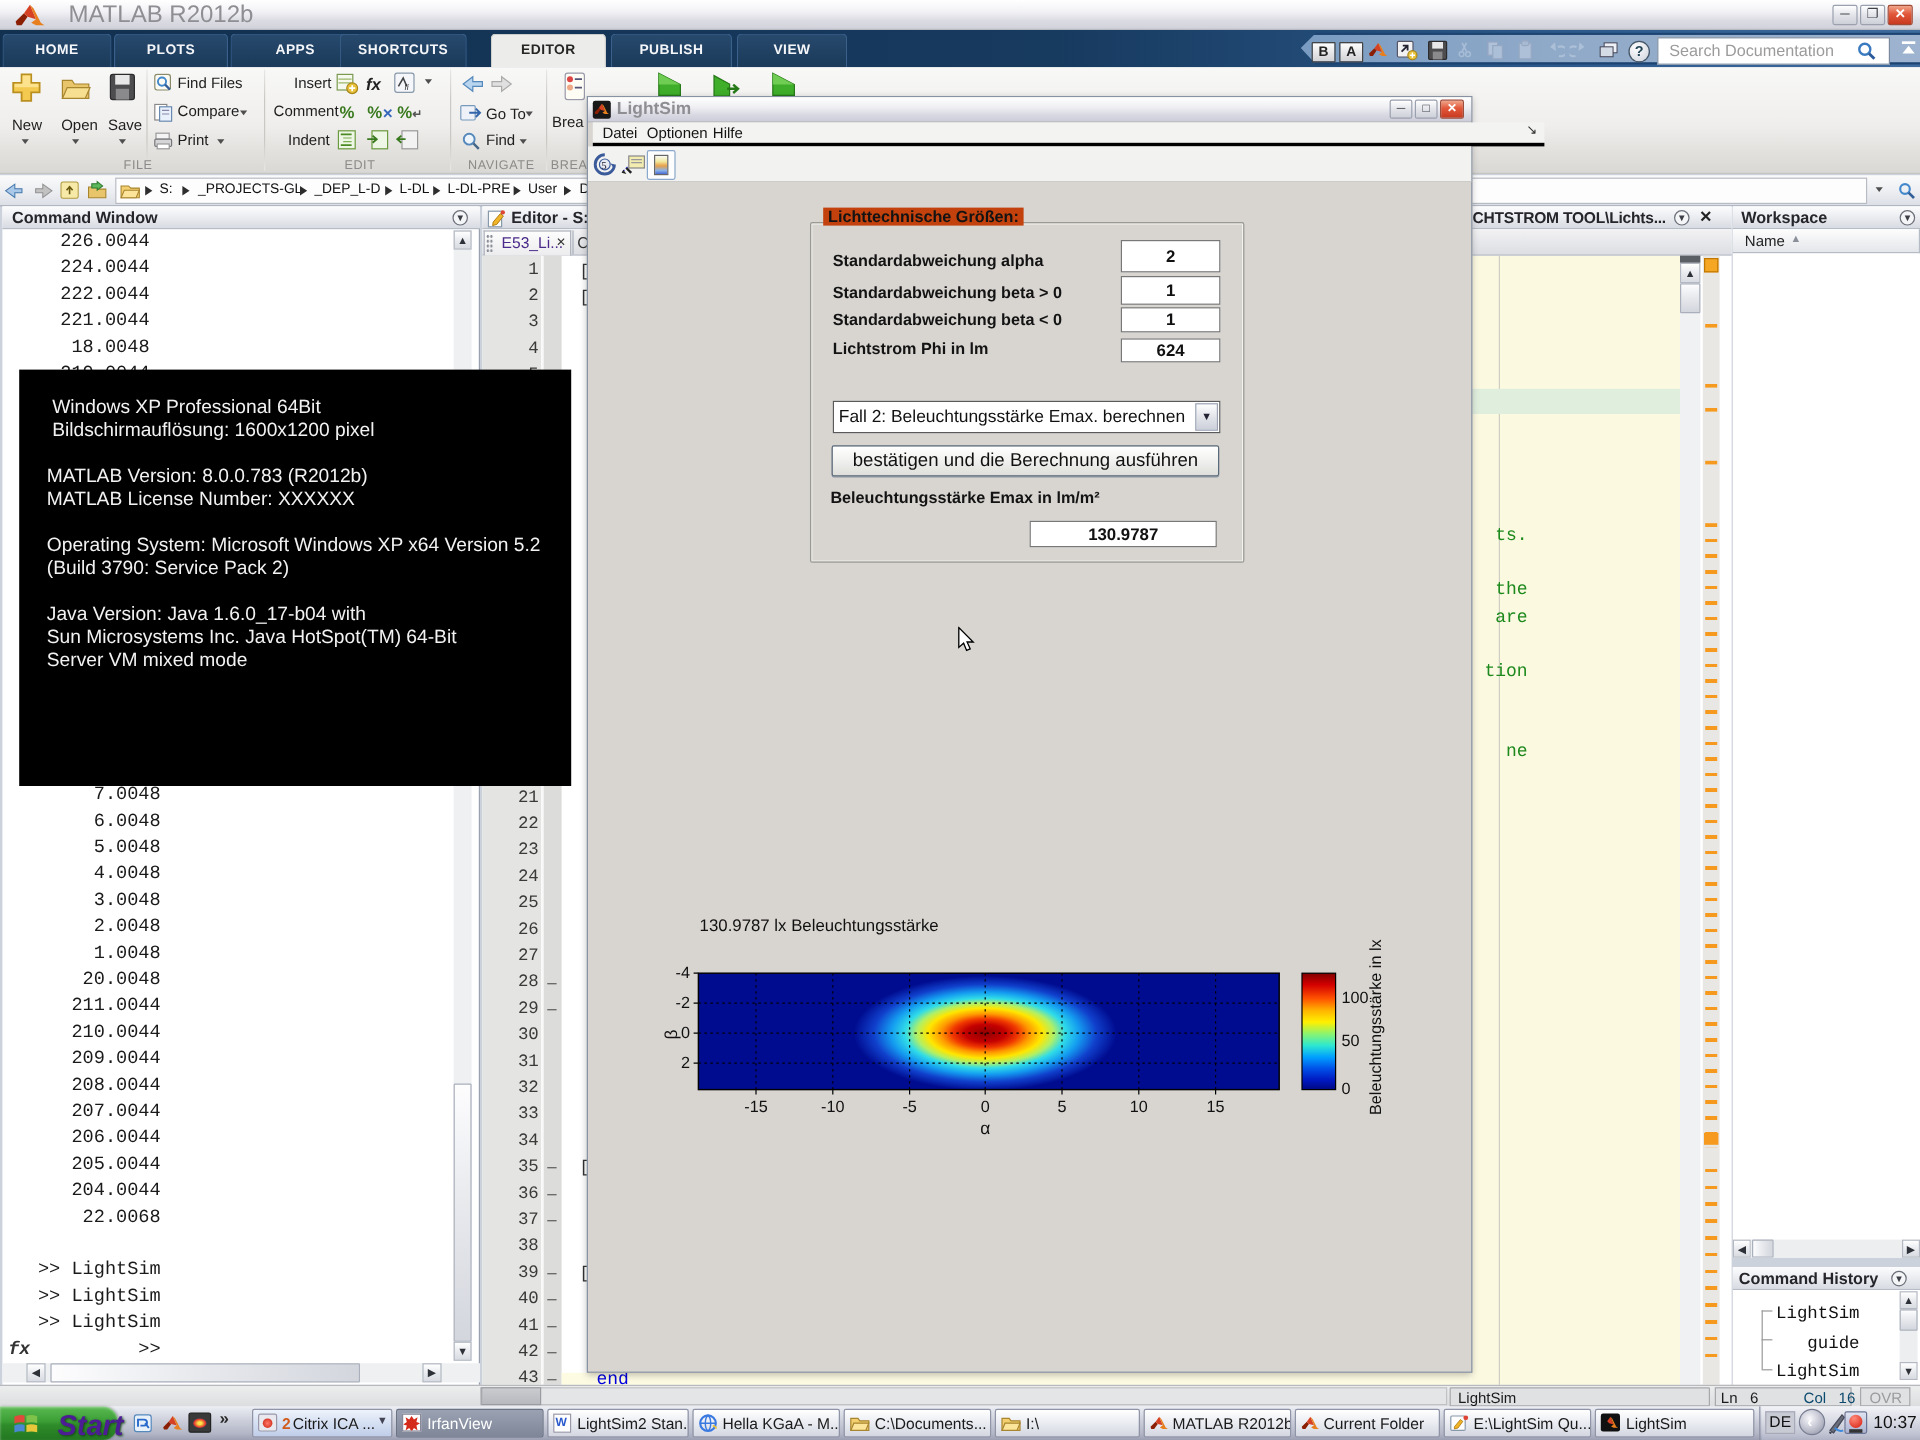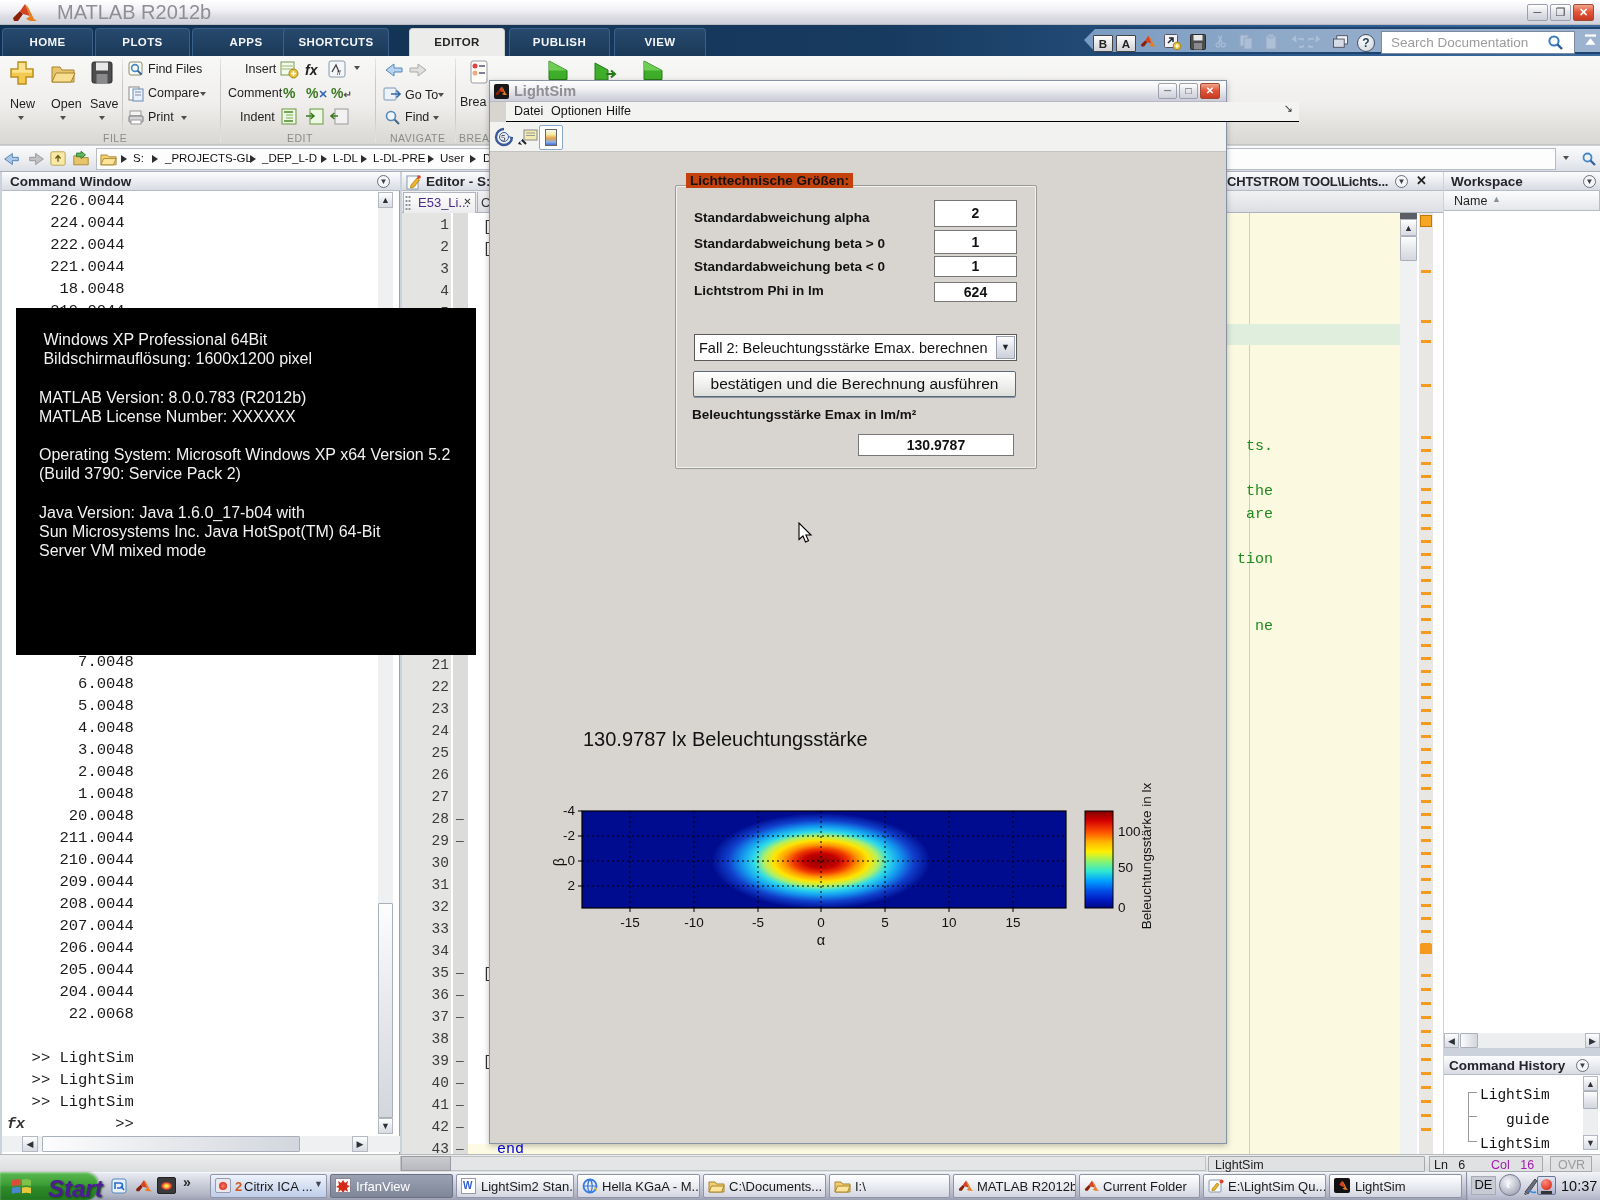--- a/index.html
+++ b/index.html
@@ -97,21 +97,21 @@
   
   #blackbox { left:16px; top:308px; width:460px; height:347px; background:#000; color:#f2f2f2;
     font-size:16px; line-height:19.2px; white-space:pre; padding:22px 0 0 23px; }
 
   
   #dlg { left:489px; top:80px; width:738px; height:1064px; background:#d8d5d1;
     border:1px solid #8792a2; box-shadow:0 2px 6px rgba(0,0,0,0.25); }
   #dlgtitle { left:0; top:0; width:736px; height:21px;
     background:linear-gradient(#ffffff,#f0f0f4 40%,#d8d8e2 75%,#cdcdda 100%);
     border-bottom:1px solid #b8b8c2; }
-  #dlgmenu { left:16px; top:21px; width:793px; height:20px; background:#f3f3f2; border-bottom:1px solid #000000;
+  #dlgmenu { left:4px; top:21px; width:793px; height:20px; background:#f3f3f2; border-bottom:3px solid #000000;
     font-size:12.5px; color:#141414; }
   #dlgtools { left:0; top:41px; width:736px; height:30px; background:#f2f2f1; border-bottom:1px solid #c5c3bf; }
   .dlbl { font-size:13.5px; font-weight:bold; color:#131313; }
   .dinput { background:#fff; border:1px solid #777; font-size:14px; font-weight:bold; color:#111;
     text-align:center; }
 </style>
 </head>
 <body>
 
 <div class="a" id="titlebar"></div>
@@ -546,21 +546,21 @@
 
 <div class="a" id="statusbar"></div>
 
 <div class="a" style="left:400px;top:1156px;width:806px;height:15px;background:#e4e5e7;border:1px solid #c0c1c5"></div>
 <div class="a" style="left:401px;top:1156px;width:50px;height:15px;background:linear-gradient(#cacbcf,#b8b9bf);border:1px solid #9a9ba1"></div>
 <div class="a" style="left:1208px;top:1156px;width:217px;height:16px;background:#e0e1e3;border:1px solid #a8a9ad;border-radius:1px">
   <span style="position:absolute;left:6px;top:1px;font-size:12.5px;color:#1c1c1c">LightSim</span>
 </div>
 <div class="a" style="left:1429px;top:1156px;width:114px;height:16px;background:#e0e1e3;border:1px solid #a8a9ad">
   <span style="position:absolute;left:4px;top:1px;font-size:12.5px;color:#1c1c1c">Ln&nbsp;&nbsp;&nbsp;6</span>
-  <span style="position:absolute;left:61px;top:1px;font-size:12.5px;color:#a21caf">Col&nbsp;&nbsp;&nbsp;16</span>
+  <span style="position:absolute;left:73px;top:1px;font-size:12.5px;color:#0c4a6e">Col&nbsp;&nbsp;&nbsp;16</span>
 </div>
 <div class="a" style="left:1550px;top:1156px;width:42px;height:16px;background:#e0e1e3;border:1px solid #a8a9ad">
   <span style="position:absolute;left:7px;top:1px;font-size:12.5px;color:#9a9b9e">OVR</span>
 </div>
 
 <div class="a" id="taskbar"></div>
 
 <div class="a" style="left:0px;top:1172px;width:98px;height:28px;border-radius:0 12px 12px 0;background:linear-gradient(#5aba52,#3b9e35 45%,#2f8c2a 55%,#227720);box-shadow:inset 0 1px 2px rgba(255,255,255,0.5), 1px 0 2px rgba(0,0,0,0.3)"></div>
 <svg class="a" style="left:11px;top:1176px" width="22" height="20" viewBox="0 0 22 20">
   <path d="M1 4.5 Q5 2.5 9.5 3.5 L9.5 9.5 Q5 8.5 1 10.2z" fill="#e04a3a"></path>
@@ -744,21 +744,21 @@
       <span style="position:absolute;left:4px;top:5px;font-size:9px;color:#223">▼</span>
     </div>
   </div>
 
   <div class="a" style="left:203px;top:290px;width:323px;height:26px;background:linear-gradient(#ffffff,#f2f2f0 45%,#dededb);border:1px solid #5a6a7a;border-radius:2px;box-shadow:0 1px 0 #8a96a4">
     <span style="position:absolute;left:50%;top:3px;transform:translateX(-50%);font-size:15.5px;color:#111;white-space:nowrap">bestätigen und die Berechnung ausführen</span>
   </div>
   <div class="a dlbl" style="left:202px;top:326px">Beleuchtungsstärke Emax in lm/m²</div>
   <div class="a dinput" style="left:368px;top:353px;width:156px;height:22px;line-height:20px">130.9787</div>
 
-  <div class="a" style="left:93px;top:647px;font-size:20px;color:#111">130.9787 lx Beleuchtungsstärke</div>
+  <div class="a" style="left:93px;top:682px;font-size:14px;color:#111">130.9787 lx Beleuchtungsstärke</div>
 
   <svg class="a" style="left:63px;top:628px" width="640" height="240" viewBox="0 0 640 240">
     <defs>
       <radialGradient id="jet" cx="50%" cy="50%" r="50%">
         <stop offset="0%" stop-color="#900000"></stop>
         <stop offset="14%" stop-color="#c40000"></stop>
         <stop offset="23%" stop-color="#f03800"></stop>
         <stop offset="31%" stop-color="#ff9800"></stop>
         <stop offset="40%" stop-color="#ffe600"></stop>
         <stop offset="48%" stop-color="#b0f066"></stop>

